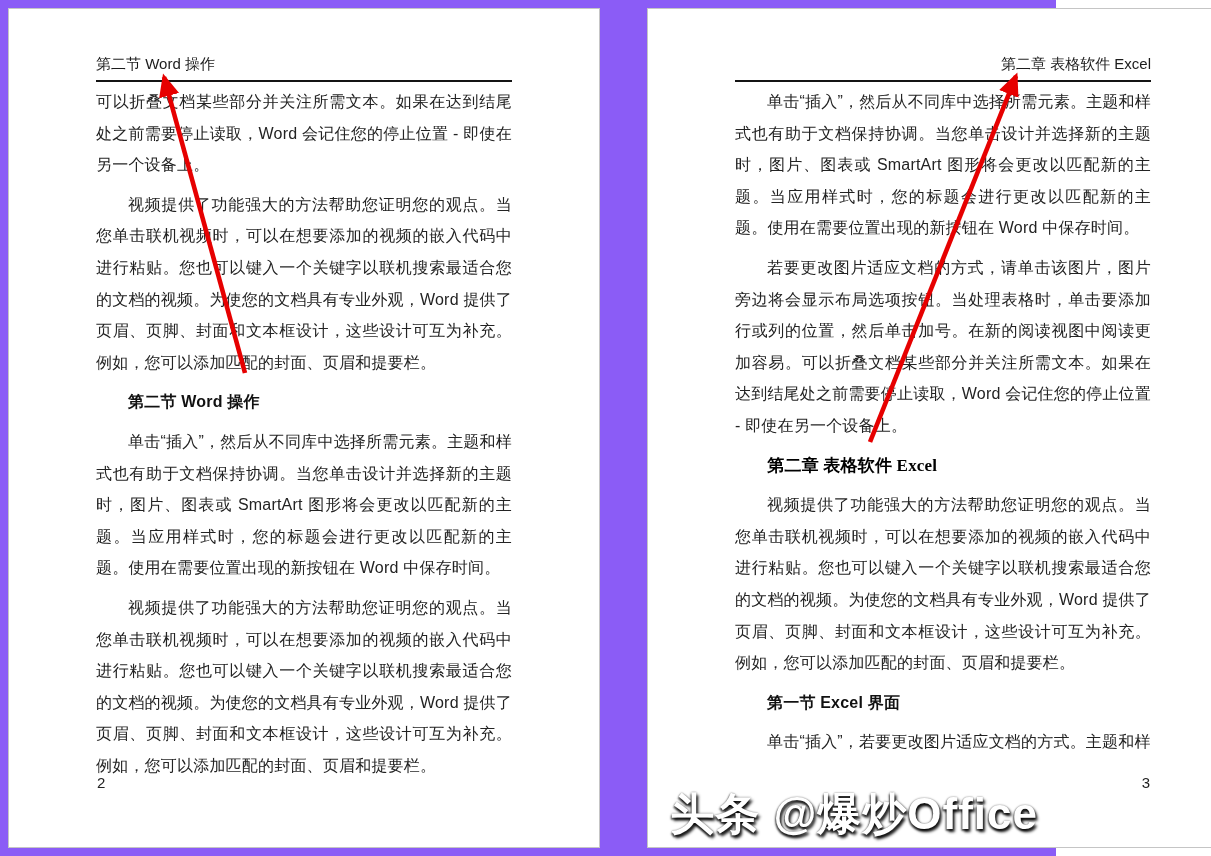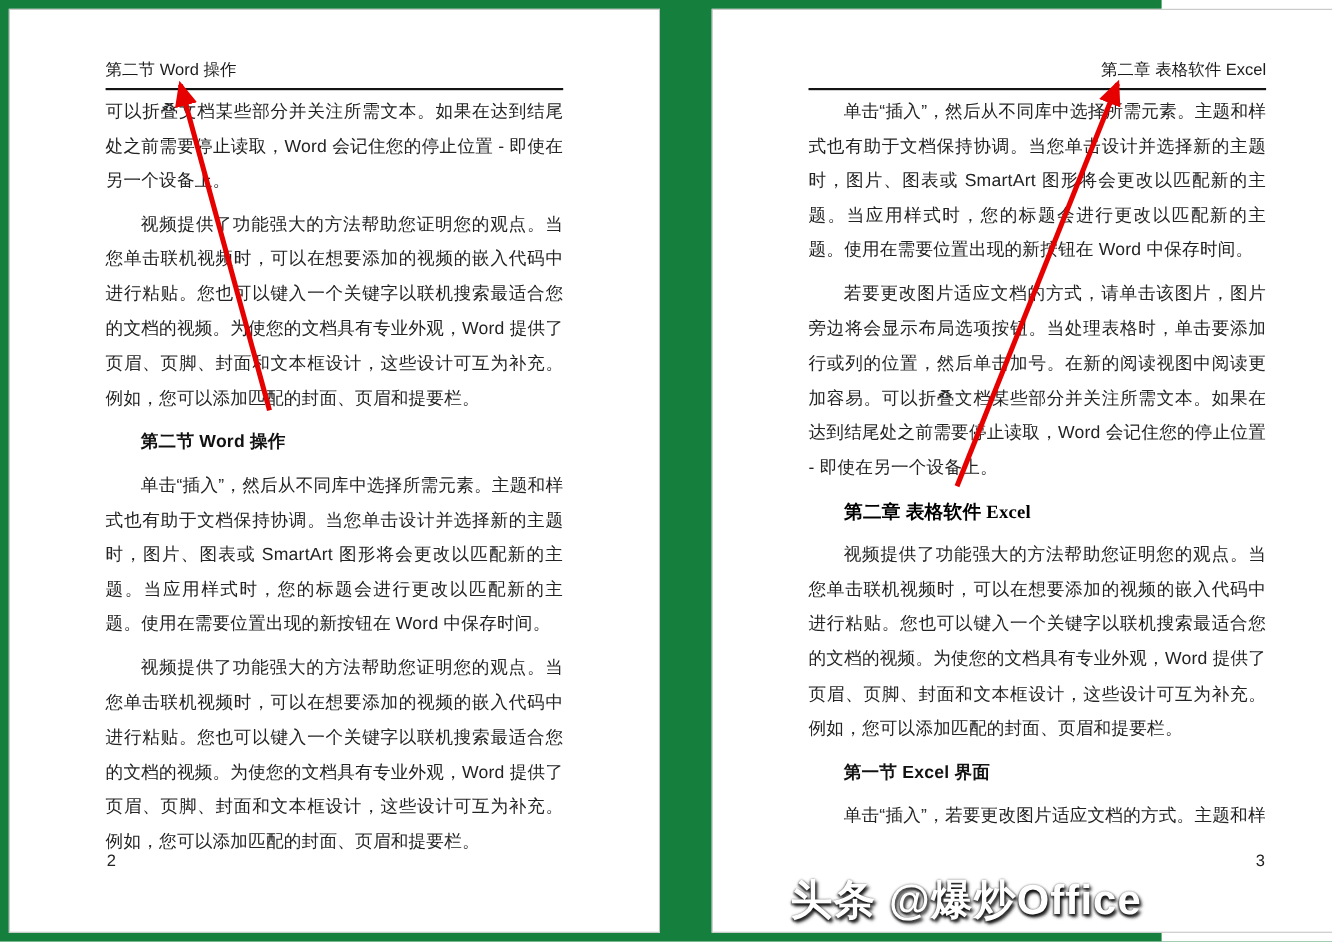--- a/index.html
+++ b/index.html
@@ -4,21 +4,21 @@
 <style>
   html, body { margin: 0; padding: 0; }
   body {
     width: 1211px; height: 856px;
     font-family: "Liberation Sans", "DejaVu Sans", sans-serif;
     overflow: hidden;
   }
   .canvas {
     position: relative;
     width: 1056px; height: 856px;
-    background: #15803d;
+    background: #8b5cf6;
   }
   .page {
     position: absolute;
     top: 8px;
     width: 592px; height: 840px;
     background: #ffffff;
     border: 1px solid #c5c5c5;
     box-sizing: border-box;
     padding: 44px 87px 0 87px;
   }
@@ -67,21 +67,21 @@
   .page-number.num-left  { left: 88px; }
   .page-number.num-right { right: 88px; }
   .arrows {
     position: absolute;
     left: 0; top: 0;
     pointer-events: none;
   }
   .watermark {
     position: absolute;
     right: 18px; bottom: 12px;
-    font-size: 38px;
+    font-size: 44px;
     font-weight: bold;
     letter-spacing: 1px;
     color: #ffffff;
     text-shadow: 0 0 2px rgba(0,0,0,0.55), 2px 3px 3px rgba(0,0,0,0.9), -1px 2px 2px rgba(0,0,0,0.6);
     white-space: nowrap;
     margin-top: 36px;
   }
 </style>
 </head>
 <body>

